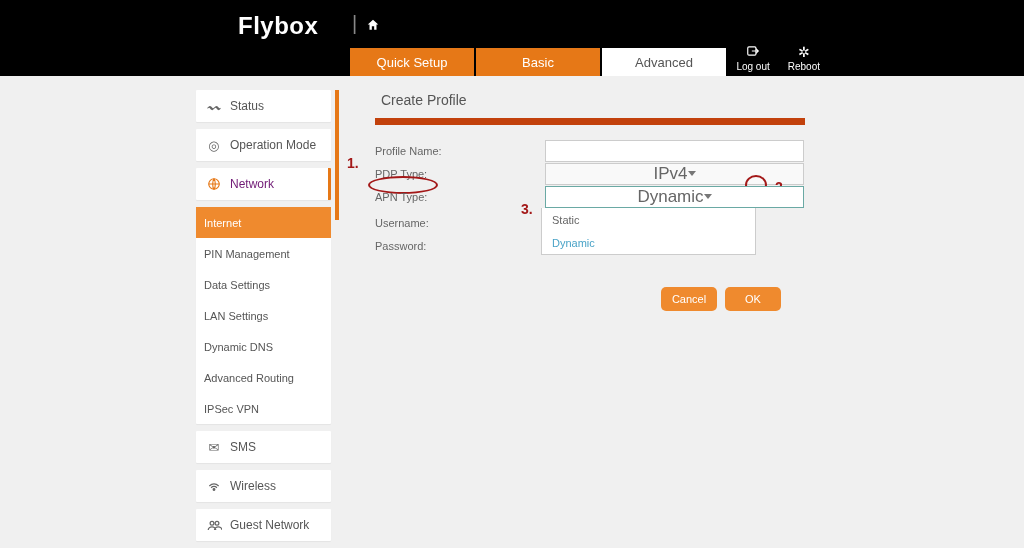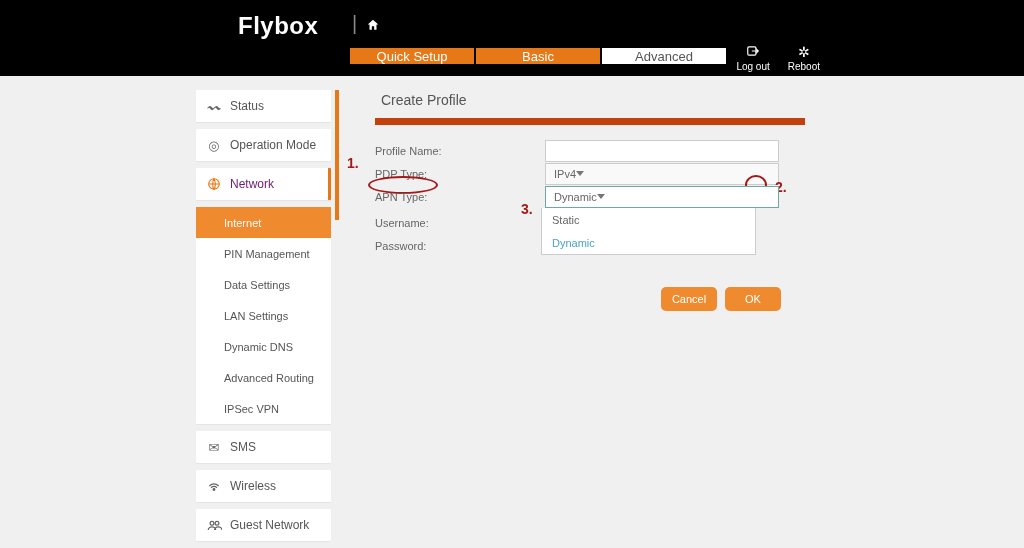--- a/index.html
+++ b/index.html
@@ -26,21 +26,21 @@
     left: 366px; top: 18px;
     color: #fff; font-size: 14px;
   }
   .tabs {
     position: absolute;
     left: 350px; top: 48px;
     display: flex;
     gap: 2px;
   }
   .tab {
-    width: 124px; height: 16px;
+    width: 124px; height: 28px;
     background: #e67817;
     color: #fff;
     font-size: 13px;
     display: flex; align-items: center; justify-content: center;
     cursor: pointer;
   }
   .tab.active {
     background: #fff;
     color: #555;
   }
@@ -91,21 +91,21 @@
 
   .subnav {
     background: #fff;
     display: flex; flex-direction: column;
     border-radius: 1px;
     box-shadow: 0 1px 1px rgba(0,0,0,0.05);
   }
   .subnav-item {
     height: 31px;
     display: flex; align-items: center;
-    padding-left: 28px;
+    padding-left: 8px;
     color: #555;
     font-size: 11px;
     cursor: pointer;
   }
   .subnav-item.selected { background: #ef8a2e; color: #fff; }
 
   
   .sidebar-stripe {
     position: absolute;
     left: 335px; top: 14px;
@@ -130,26 +130,26 @@
     display: flex; align-items: center;
     height: 23px;
     position: relative;
   }
   .row .lbl {
     width: 170px;
     font-size: 11px;
     color: #666;
   }
   .fld {
-    width: 234px; height: 22px;
+    width: 259px; height: 22px;
     border: 1px solid #ccc;
     background: #f9f9f9;
-    font-size: 11px; color: #666;
+    font-size: 17px; color: #666;
     padding: 0 8px;
-    display: flex; align-items: center; justify-content: flex-start;
+    display: flex; align-items: center; justify-content: center;
     position: relative;
   }
   .fld .caret {
     width: 0; height: 0;
     border-left: 4px solid transparent;
     border-right: 4px solid transparent;
     border-top: 5px solid #777;
   }
   .fld.open { border: 1px solid #6aa9a4; background: #fff; }
 

